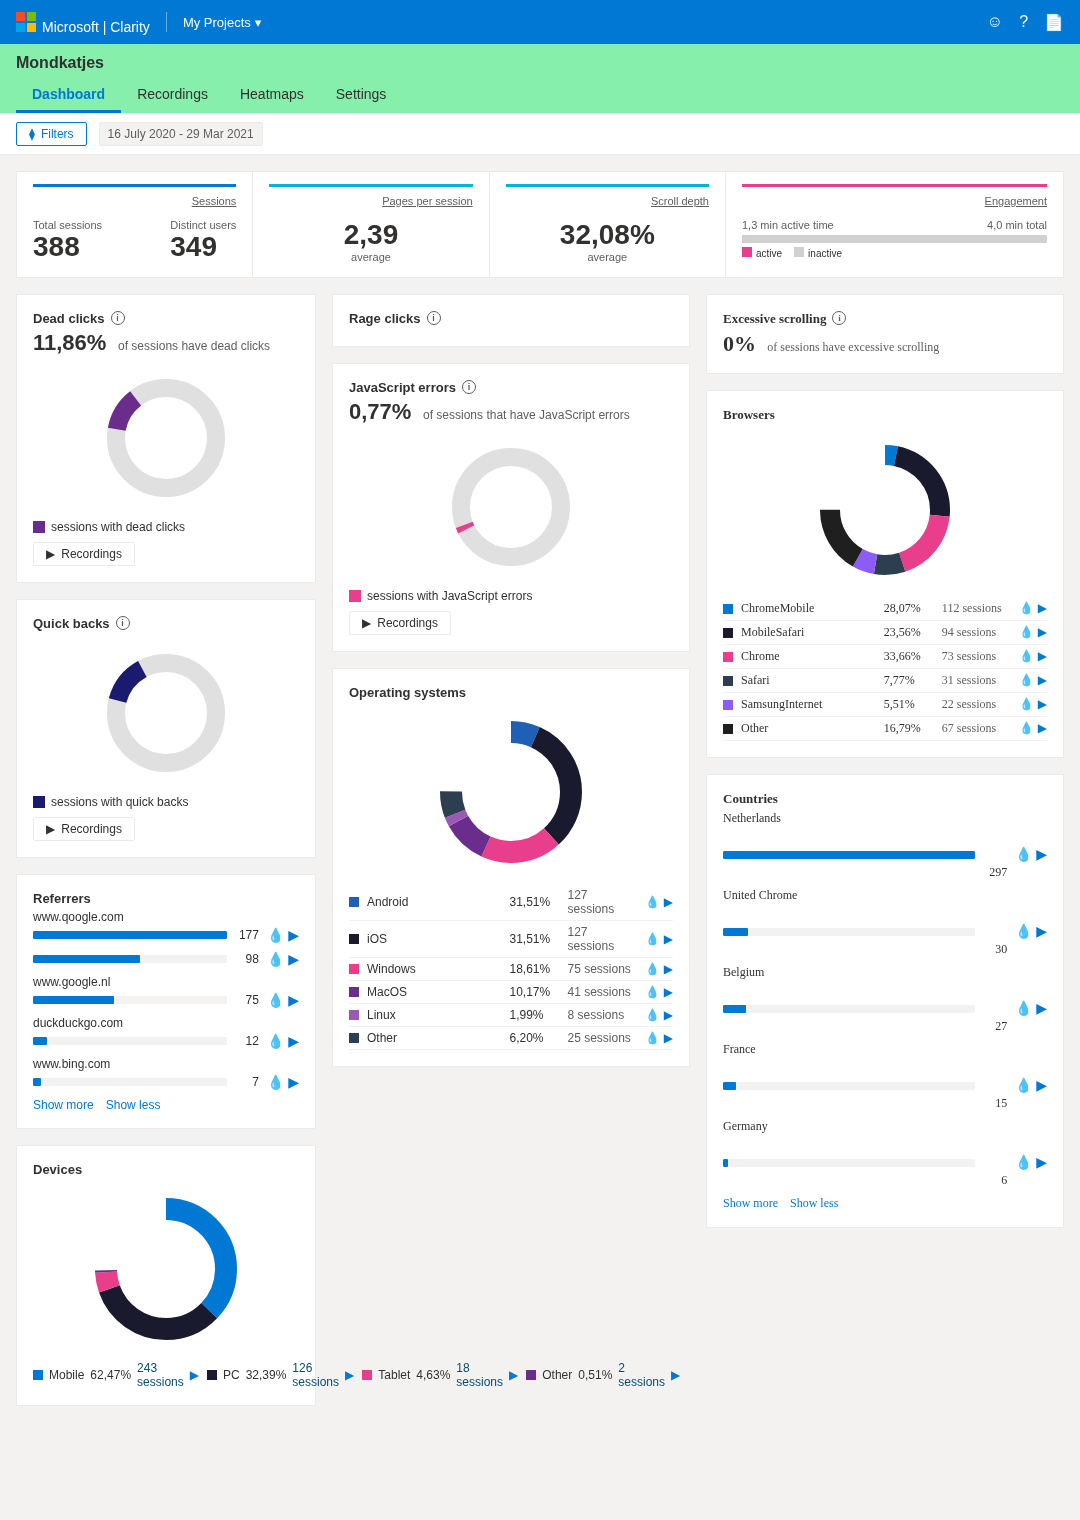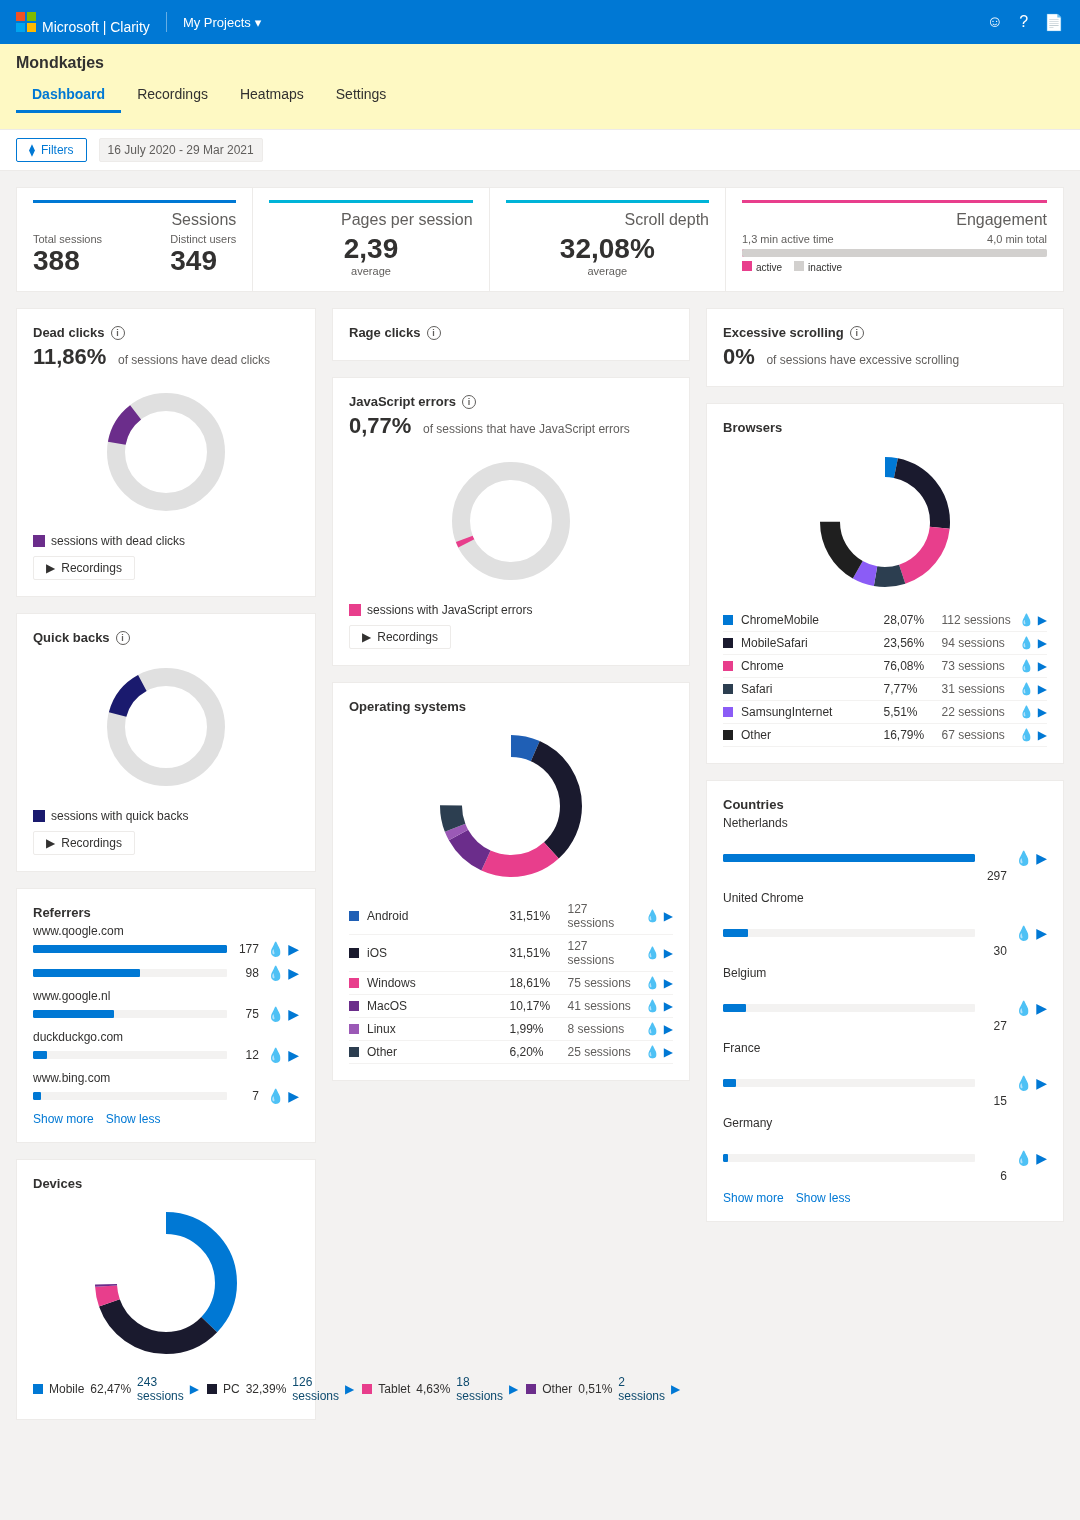--- a/index.html
+++ b/index.html
@@ -14,59 +14,59 @@
     .ms-logo-sq:nth-child(1) { background: #f25022; }
     .ms-logo-sq:nth-child(2) { background: #7fba00; }
     .ms-logo-sq:nth-child(3) { background: #00a4ef; }
     .ms-logo-sq:nth-child(4) { background: #ffb900; }
     .divider-v { width: 1px; height: 20px; background: rgba(255,255,255,0.4); margin: 0 8px; }
     .topbar-right { display: flex; align-items: center; gap: 16px; color: white; }
     .topbar-icon { color: white; font-size: 16px; cursor: pointer; }
     .myprojects-btn { color: white; font-size: 13px; display: flex; align-items: center; gap: 4px; cursor: pointer; background: none; border: none; }
 
     
-    .subheader { background: #fef9c3; padding: 10px 16px 16px 16px; border-bottom: 1px solid #edebe9; }
+    .subheader { background: #86efac; padding: 10px 16px 0 16px; border-bottom: 1px solid #edebe9; }
     .project-name { font-size: 16px; font-weight: 600; margin-bottom: 6px; }
     .nav-tabs { display: flex; gap: 0; }
     .nav-tab { padding: 8px 16px; cursor: pointer; font-size: 14px; color: #323130; border-bottom: 3px solid transparent; text-decoration: none; }
     .nav-tab.active { color: #0078d4; border-bottom-color: #0078d4; font-weight: 600; }
 
     
     .filterbar { background: white; padding: 8px 16px; display: flex; align-items: center; gap: 12px; border-bottom: 1px solid #edebe9; }
     .filter-btn { display: flex; align-items: center; gap: 6px; padding: 4px 12px; border: 1px solid #0078d4; border-radius: 2px; color: #0078d4; cursor: pointer; font-size: 12px; background: white; }
     .date-range { font-size: 12px; color: #605e5c; background: #f3f2f1; border: 1px solid #edebe9; border-radius: 2px; padding: 4px 8px; }
 
     
     .main { padding: 16px; }
 
     
     .stats-row { display: flex; background: white; margin-bottom: 16px; border: 1px solid #edebe9; }
     .stat-block { flex: 1; padding: 12px 16px; border-right: 1px solid #edebe9; }
     .stat-block:last-child { border-right: none; }
-    .stat-label { font-size: 16px; color: #605e5c; text-align: right; margin-bottom: 4px; }
+    .stat-label { font-size: 11px; color: #605e5c; text-align: right; margin-bottom: 12px; text-decoration: underline; }
     .stat-numbers { display: flex; justify-content: space-between; margin-bottom: 2px; }
     .stat-sub { font-size: 11px; color: #605e5c; }
     .stat-big { font-size: 28px; font-weight: 600; }
     .stat-center { text-align: center; }
     .stat-avg { font-size: 11px; color: #605e5c; }
     .stat-pct { font-size: 28px; font-weight: 600; color: #323130; }
     .bar-track { height: 8px; background: #e0e0e0; border-radius: 2px; margin: 4px 0; position: relative; }
     .bar-fill-active { height: 100%; background: #e83e8c; border-radius: 2px; width: 32%; }
     .bar-fill-total { height: 100%; background: #d2d0ce; border-radius: 2px; width: 100%; position: absolute; top: 0; left: 0; }
     .legend-row { display: flex; gap: 12px; align-items: center; font-size: 10px; }
 
     
     .dashboard-grid { display: grid; grid-template-columns: 300px 1fr 1fr; gap: 16px; }
     .left-col { display: flex; flex-direction: column; gap: 16px; }
     .mid-col { display: flex; flex-direction: column; gap: 16px; }
-    .right-col { display: flex; flex-direction: column; gap: 16px; }
+    .right-col { display: flex; flex-direction: column; gap: 16px; font-family: Liberation Serif, serif; }
 
     
     .card { background: white; border: 1px solid #edebe9; padding: 16px; }
-    .card-title { font-size: 13px; font-weight: 600; margin-bottom: 4px; display: flex; align-items: center; gap: 6px; }
+    .card-title { font-size: 13px; font-weight: 600; margin-bottom: 4px; display: flex; gap: 6px; }
     .info-icon { width: 14px; height: 14px; border-radius: 50%; border: 1px solid #605e5c; display: inline-flex; align-items: center; justify-content: center; font-size: 9px; color: #605e5c; cursor: pointer; }
     .pct-big { font-size: 22px; font-weight: 600; }
     .pct-label { font-size: 12px; color: #605e5c; }
 
     
     .donut-container { display: flex; justify-content: center; margin: 12px 0; }
     .recordings-btn { display: flex; align-items: center; gap: 6px; padding: 4px 12px; border: 1px solid #edebe9; border-radius: 2px; cursor: pointer; font-size: 12px; background: white; color: #323130; margin-top: 8px; }
 
     
     .referrer-item { margin-bottom: 8px; }
@@ -492,21 +492,21 @@
             <div class="browser-item">
       <span class="browser-dot" style="background:#1a1a2e"></span>
       <span class="browser-name">MobileSafari</span>
       <span class="browser-pct">23,56%</span>
       <span class="browser-sessions">94 sessions</span>
       <span class="browser-icons">💧 ▶</span>
     </div>
             <div class="browser-item">
       <span class="browser-dot" style="background:#e83e8c"></span>
       <span class="browser-name">Chrome</span>
-      <span class="browser-pct">76,08%</span>
+      <span class="browser-pct">33,66%</span>
       <span class="browser-sessions">73 sessions</span>
       <span class="browser-icons">💧 ▶</span>
     </div>
             <div class="browser-item">
       <span class="browser-dot" style="background:#2c3e50"></span>
       <span class="browser-name">Safari</span>
       <span class="browser-pct">7,77%</span>
       <span class="browser-sessions">31 sessions</span>
       <span class="browser-icons">💧 ▶</span>
     </div>

